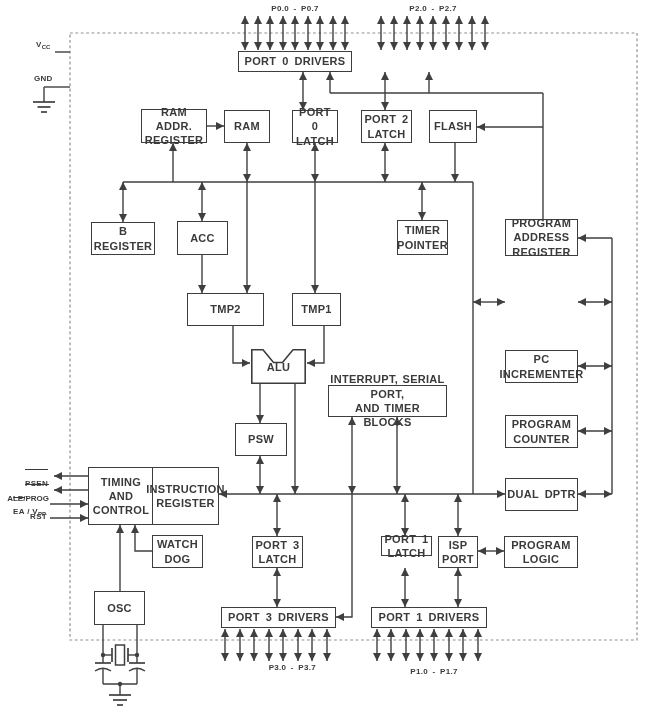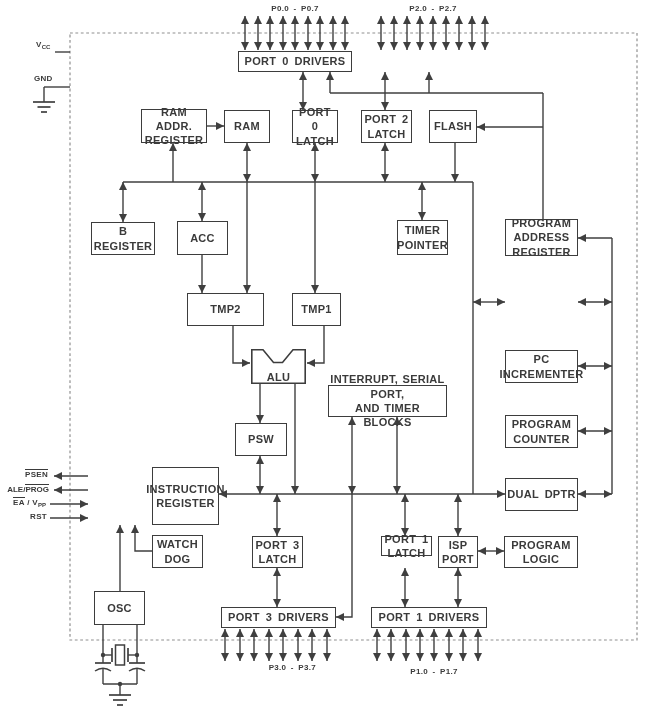--- a/index.html
+++ b/index.html
@@ -6,21 +6,21 @@
   .stage{position:relative;width:651px;height:714px;background:#fff;overflow:hidden;
          font-family:"Liberation Sans",sans-serif;}
   .stage svg{position:absolute;left:0;top:0;z-index:1;}
   .box{position:absolute;box-sizing:border-box;border:1.6px solid #3d3d3d;background:#fff;
        display:flex;flex-direction:column;align-items:center;justify-content:center;text-align:center;
        font-weight:bold;font-size:11px;line-height:1.3;color:#3a3a3a;letter-spacing:.3px;
        word-spacing:2.5px;z-index:2;font-family:"Liberation Sans",sans-serif;}
   .plain{border:none;background:transparent;}
   .pin-label{position:absolute;font-weight:bold;font-size:8px;line-height:1.1;color:#3a3a3a;
        letter-spacing:.3px;z-index:2;font-family:"Liberation Sans",sans-serif;}
-  .ol{display:inline-block;border-top:1.2px solid #3a3a3a;padding-top:1px;line-height:1;}
+  .ol{display:inline-block;border-top:1.2px solid #3a3a3a;padding-top:10px;line-height:1;}
   .pin-label sub{font-size:6px;vertical-align:-2px;letter-spacing:0;}
 </style>
 </head>
 <body>
 
 <div class="stage">
 
 <svg width="651" height="714" viewBox="0 0 651 714">
   <defs>
     <marker id="ah" viewBox="0 0 8 8" refX="8" refY="4" markerWidth="8" markerHeight="8" markerUnits="userSpaceOnUse" orient="auto-start-reverse">
@@ -228,41 +228,46 @@
   <span>PROGRAM</span>
   <span>ADDRESS</span>
   <span>REGISTER</span>
 </div>
 <div class="box" style="left:187px;top:293px;width:77px;height:33px">
   <span>TMP2</span>
 </div>
 <div class="box" style="left:292px;top:293px;width:49px;height:33px">
   <span>TMP1</span>
 </div>
-<div class="box plain" style="left:251px;top:349px;width:55px;height:35px;justify-content:flex-end;padding-bottom:0">
+<div class="box plain" style="left:251px;top:349px;width:55px;height:35px;justify-content:flex-end;padding-bottom:10px">
   <span>ALU</span>
 </div>
 <div class="box" style="left:328px;top:385px;width:119px;height:32px;word-spacing:1px">
   <span>INTERRUPT, SERIAL PORT,</span>
   <span>AND TIMER BLOCKS</span>
 </div>
 <div class="box" style="left:505px;top:350px;width:73px;height:33px">
   <span>PC</span>
   <span>INCREMENTER</span>
 </div>
 <div class="box" style="left:235px;top:423px;width:52px;height:33px">
   <span>PSW</span>
 </div>
 <div class="box" style="left:505px;top:415px;width:73px;height:33px">
   <span>PROGRAM</span>
   <span>COUNTER</span>
 </div>
 <div class="box" style="left:505px;top:478px;width:73px;height:33px">
   <span>DUAL DPTR</span>
 </div>
+<div class="box" style="left:88px;top:467px;width:66px;height:58px">
+  <span>TIMING</span>
+  <span>AND</span>
+  <span>CONTROL</span>
+</div>
 <div class="box" style="left:152px;top:467px;width:67px;height:58px">
   <span>INSTRUCTION</span>
   <span>REGISTER</span>
 </div>
 <div class="box" style="left:152px;top:535px;width:51px;height:33px">
   <span>WATCH</span>
   <span>DOG</span>
 </div>
 <div class="box" style="left:252px;top:536px;width:51px;height:32px">
   <span>PORT 3</span>

